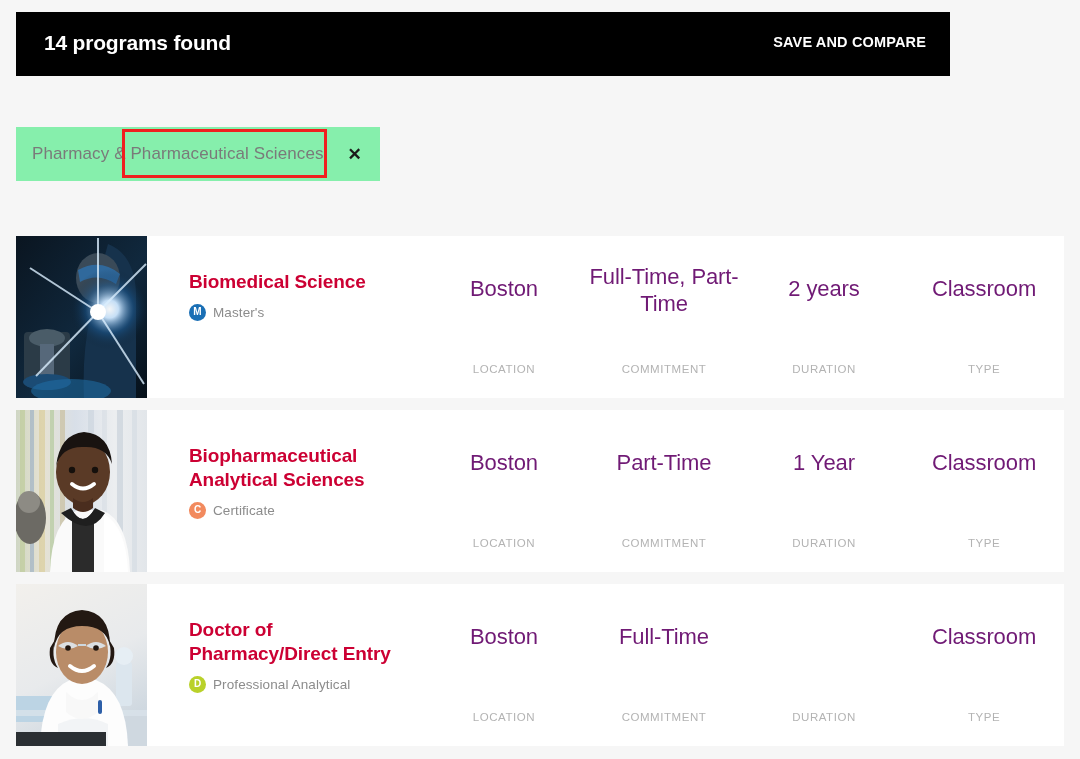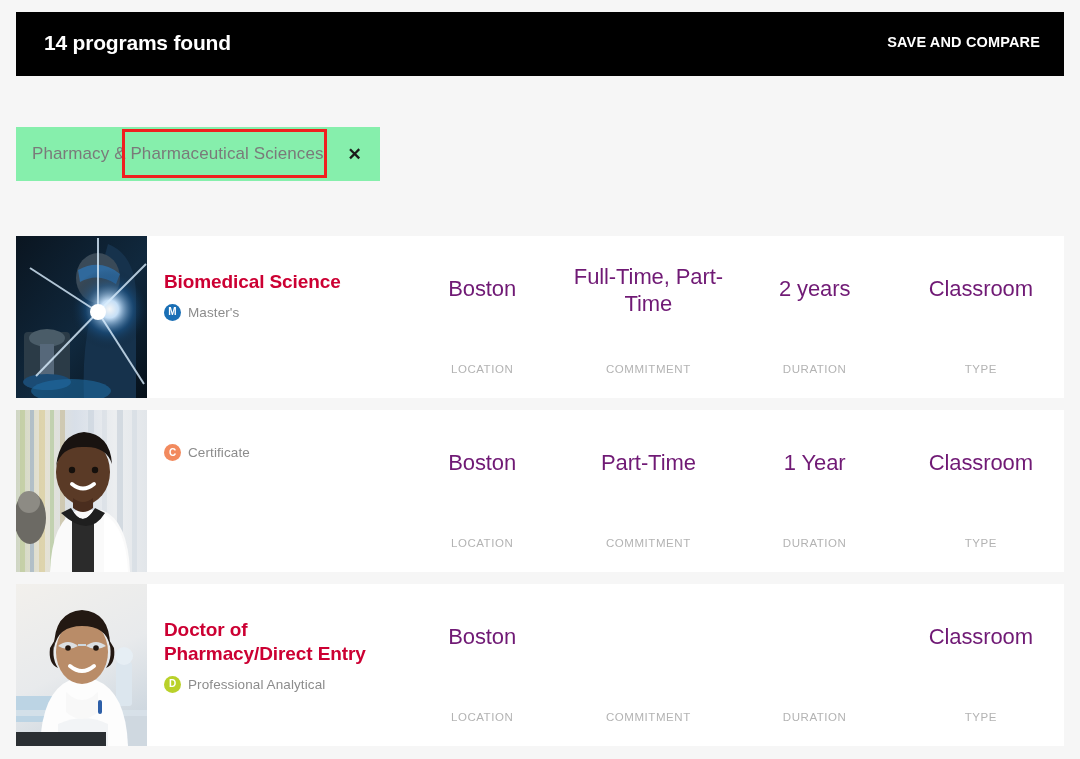--- a/index.html
+++ b/index.html
@@ -19,21 +19,21 @@
     width: 1080px;
     height: 759px;
     background: #f6f6f6;
   }
 
   
   .header-bar {
     position: absolute;
     left: 16px;
     top: 12px;
-    width: 1048px;
+    width: 934px;
     height: 64px;
     background: #000000;
     display: flex;
     align-items: center;
     justify-content: space-between;
     padding: 0 24px 4px 28px;
   }
   .header-title {
     color: #ffffff;
     font-size: 21px;
@@ -109,20 +109,21 @@
     width: 1048px;
   }
   .program-card {
     position: relative;
     background: #ffffff;
     height: 162px;
     margin-bottom: 12px;
     display: flex;
     align-items: stretch;
     overflow: hidden;
+    gap: 25px;
   }
 
   .card-thumb {
     width: 131px;
     min-width: 131px;
     height: 162px;
     position: relative;
     overflow: hidden;
     background: #1a2733;
   }
@@ -332,20 +333,21 @@
           <path d="M40 56 q4 -32 28 -34 q26 2 28 32 q-6 -18 -28 -17 q-22 -1 -28 19 z" fill="#191310"></path>
           <path d="M57 88 q10 8 20 0 l0 10 q-10 8 -20 0 z" fill="#4a2d1e"></path>
           <path d="M56 74 q11 9 22 0" stroke="#ffffff" stroke-width="4" fill="none" stroke-linecap="round"></path>
           <circle cx="56" cy="60" r="3.2" fill="#15100c"></circle>
           <circle cx="79" cy="60" r="3.2" fill="#15100c"></circle>
           <path d="M88 104 q22 12 24 58 l-24 0 z" fill="#ffffff"></path>
         </svg>
       </div>
       <div class="card-body">
         <div class="card-main">
+          <div class="program-title">Biopharmaceutical Analytical Sciences</div>
           <div class="degree-line">
             <span class="degree-badge" style="background:#f28a5e">C</span>
             <span class="degree-label">Certificate</span>
           </div>
         </div>
         <div class="card-cols">
           <div class="card-col">
             <div class="col-value">Boston</div>
             <div class="col-label">LOCATION</div>
           </div>
@@ -404,20 +406,21 @@
             <span class="degree-badge" style="background:#b9d12a">D</span>
             <span class="degree-label">Professional Analytical</span>
           </div>
         </div>
         <div class="card-cols">
           <div class="card-col">
             <div class="col-value">Boston</div>
             <div class="col-label">LOCATION</div>
           </div>
           <div class="card-col">
+            <div class="col-value">Full-Time</div>
             <div class="col-label">COMMITMENT</div>
           </div>
           <div class="card-col">
             <div class="col-label">DURATION</div>
           </div>
           <div class="card-col">
             <div class="col-value">Classroom</div>
             <div class="col-label">TYPE</div>
           </div>
         </div>

